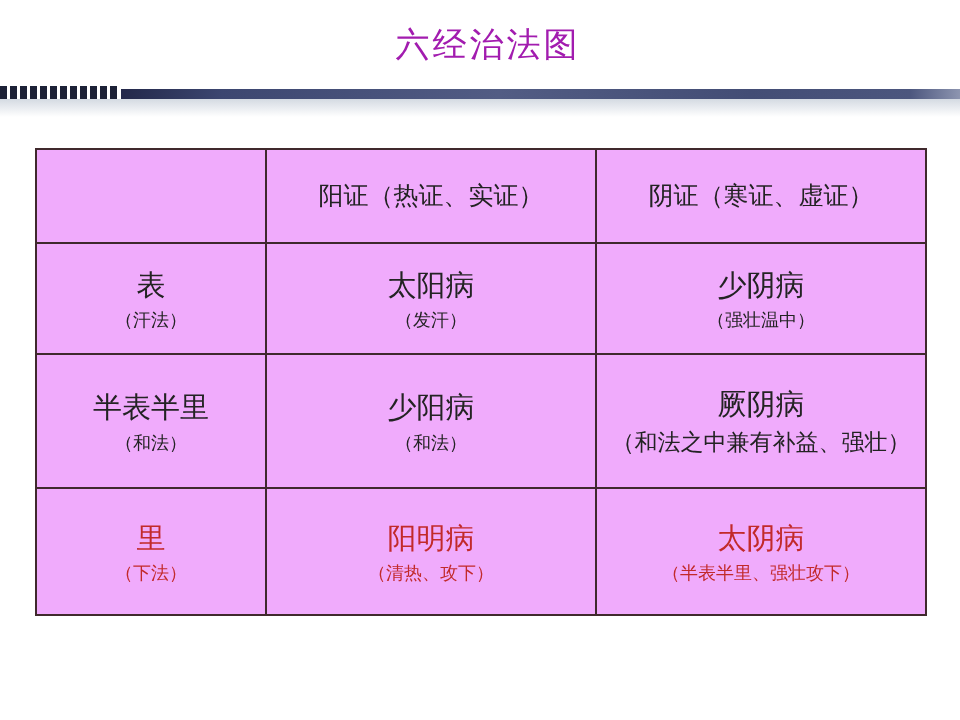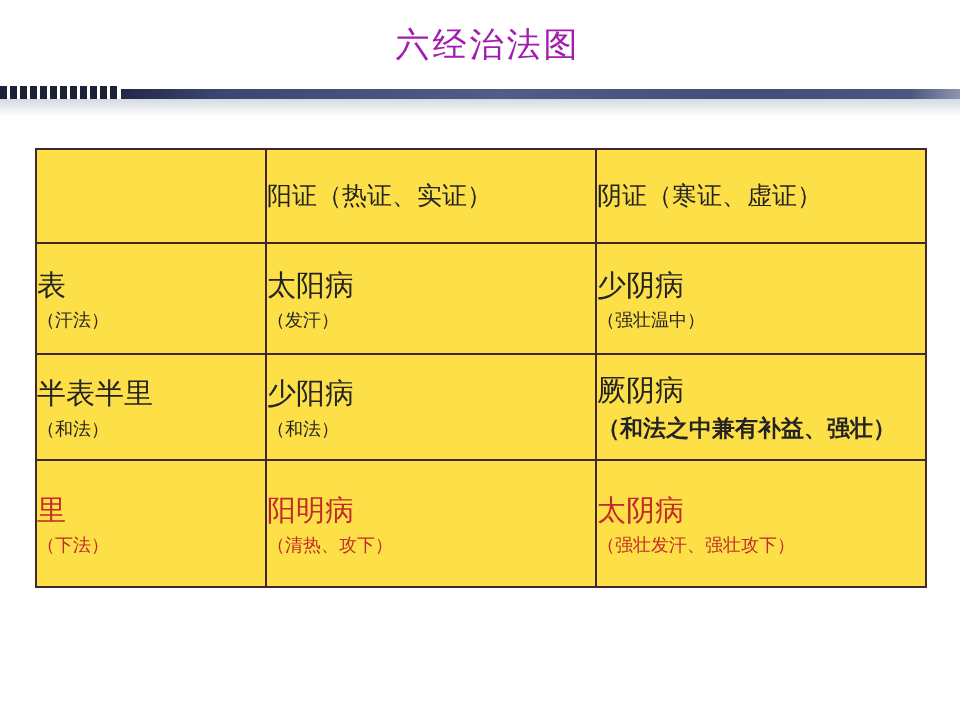--- a/index.html
+++ b/index.html
@@ -42,33 +42,33 @@
     position:absolute; top:99px; left:0; width:100%; height:18px;
     background:linear-gradient(180deg, rgba(148,163,183,0.40), rgba(255,255,255,0));
   }
   
   table.tcm-table {
     position:absolute; left:35px; top:148px;
     border-collapse:collapse; table-layout:fixed;
   }
   table.tcm-table td {
     border:2px solid var(--table-border, #40292d);
-    text-align:left; vertical-align:middle;
+    text-align:center; vertical-align:middle;
     padding:0;
     color:var(--text, #232323);
-    background:#fde047;
+    background:#f0abfc;
   }
   tr.row-1 { height:94px; }
   tr.row-2 { height:111px; }
-  tr.row-3 { height:106px; }
+  tr.row-3 { height:134px; }
   tr.row-4 { height:127px; }
   .header-line { font-size:25px; line-height:1.5; white-space:nowrap; }
   .main-line   { font-size:29px; line-height:1.5; white-space:nowrap; }
   .paren-line  { font-size:18px; line-height:1.45; white-space:nowrap; }
-  .paren-line.fit-long { font-size:23px;font-weight:bold; }
+  .paren-line.fit-long { font-size:23px; }
   tr.red-row td { color:var(--accent-red, #c22a2a); }
 </style>
 </head>
 <body>
 
 <div class="slide">
 
   <div class="slide-title">六经治法图</div>
 
   <div class="divider">
@@ -143,19 +143,19 @@
         <td>
           <div class="main-line">里</div>
           <div class="paren-line">（下法）</div>
         </td>
         <td>
           <div class="main-line">阳明病</div>
           <div class="paren-line">（清热、攻下）</div>
         </td>
         <td>
           <div class="main-line">太阴病</div>
-          <div class="paren-line">（强壮发汗、强壮攻下）</div>
+          <div class="paren-line">（半表半里、强壮攻下）</div>
         </td>
       </tr>
     </tbody>
   </table>
 
 </div>
 
 </body></html>

